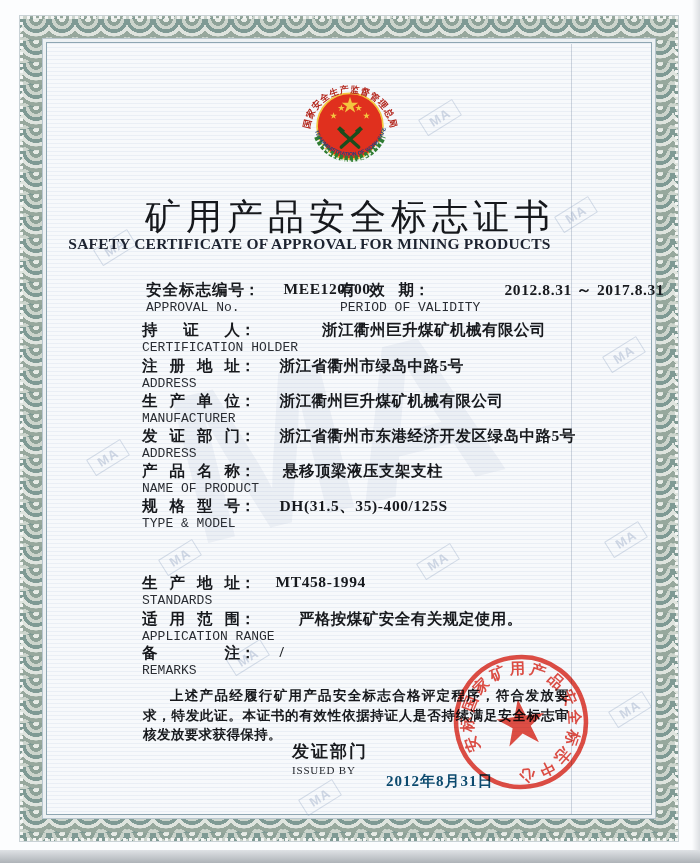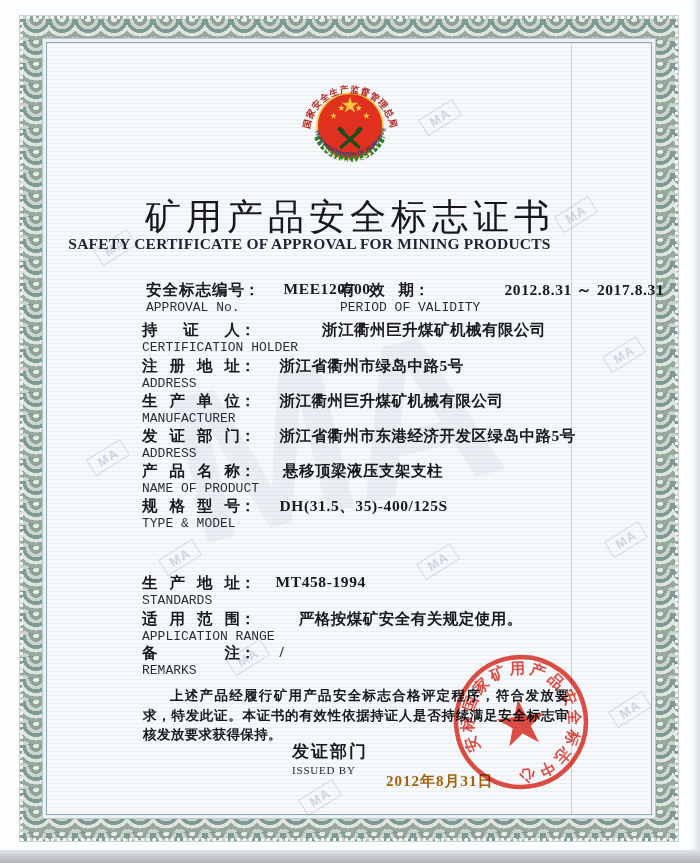--- a/index.html
+++ b/index.html
@@ -95,21 +95,21 @@
     position:absolute;left:143px;top:686px;width:426px;
     font-size:13.5px;font-weight:600;color:#17191d;line-height:19.5px;
     text-indent:2em;text-align:justify;letter-spacing:.4px;
   }
 
   .issued{position:absolute;left:292px;top:740px;width:165px;}
   .issued .cn-issued{font-size:17px;font-weight:600;color:#17191d;letter-spacing:2px;}
   .issued .en-issued{font-size:11px;color:#23262c;margin-top:1px;letter-spacing:.8px;}
   .issue-date{
     position:absolute;left:386px;top:772px;
-    font-size:15px;font-weight:600;color:#a16207;letter-spacing:1px;
+    font-size:15px;font-weight:600;color:#0c4a6e;letter-spacing:1px;
   }
 
   .seal{position:absolute;left:450px;top:648px;width:142px;height:148px;
     opacity:.9;mix-blend-mode:multiply;transform:rotate(-8deg);}
 </style>
 </head>
 <body>
 
 <div class="cert">
 

